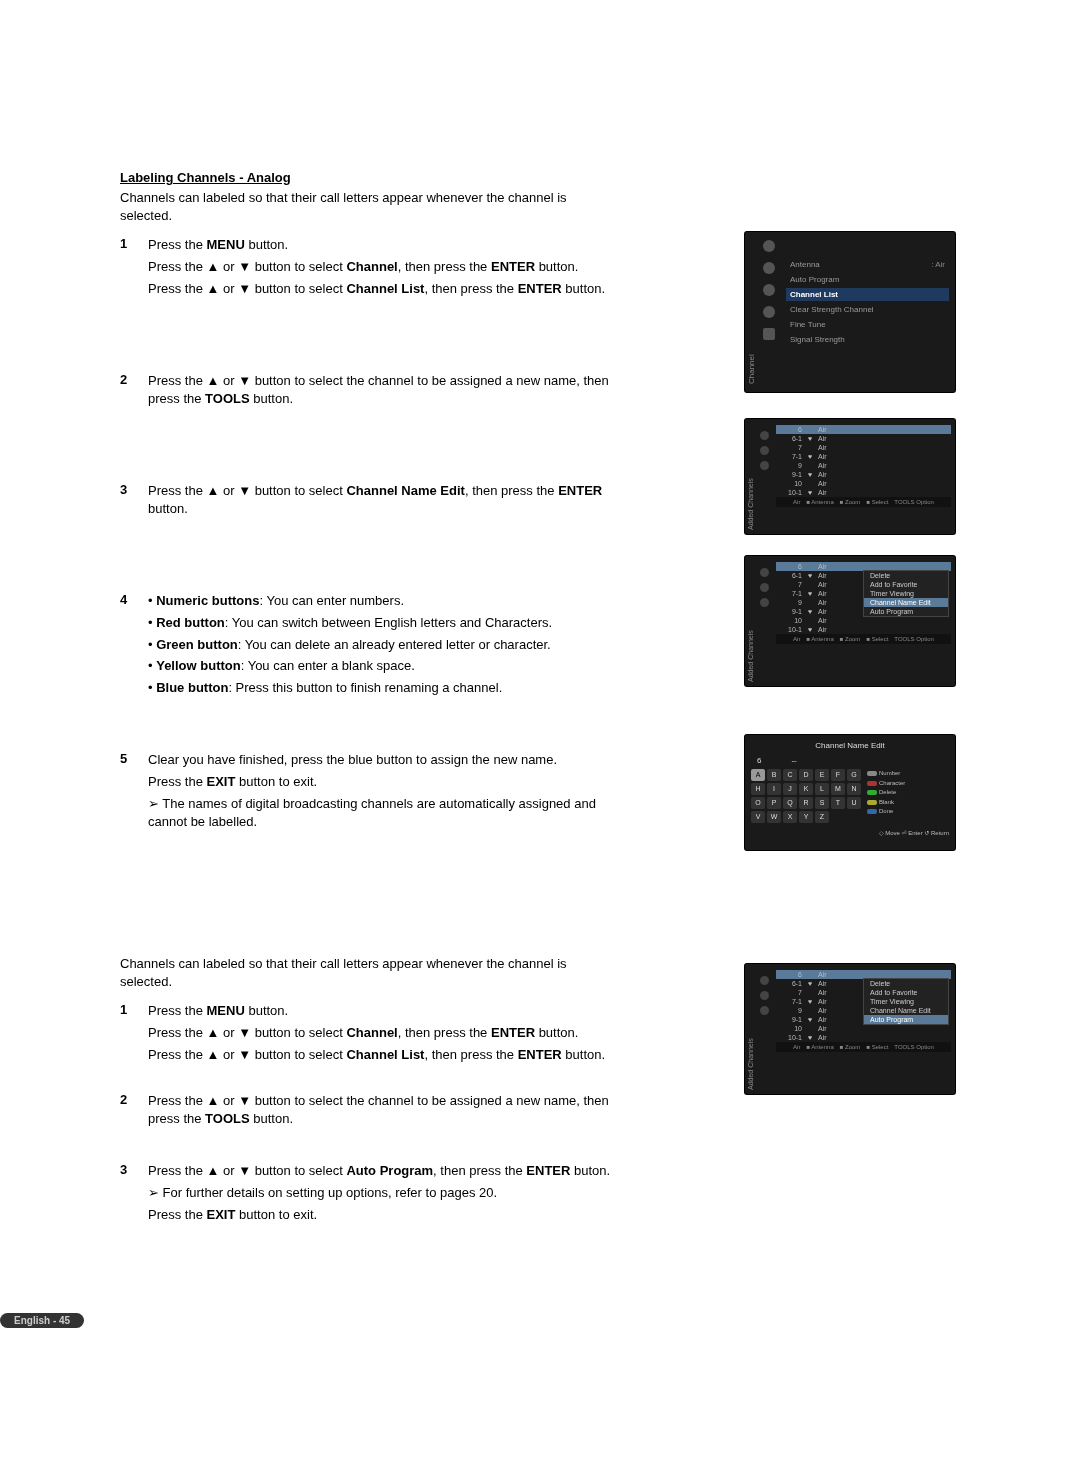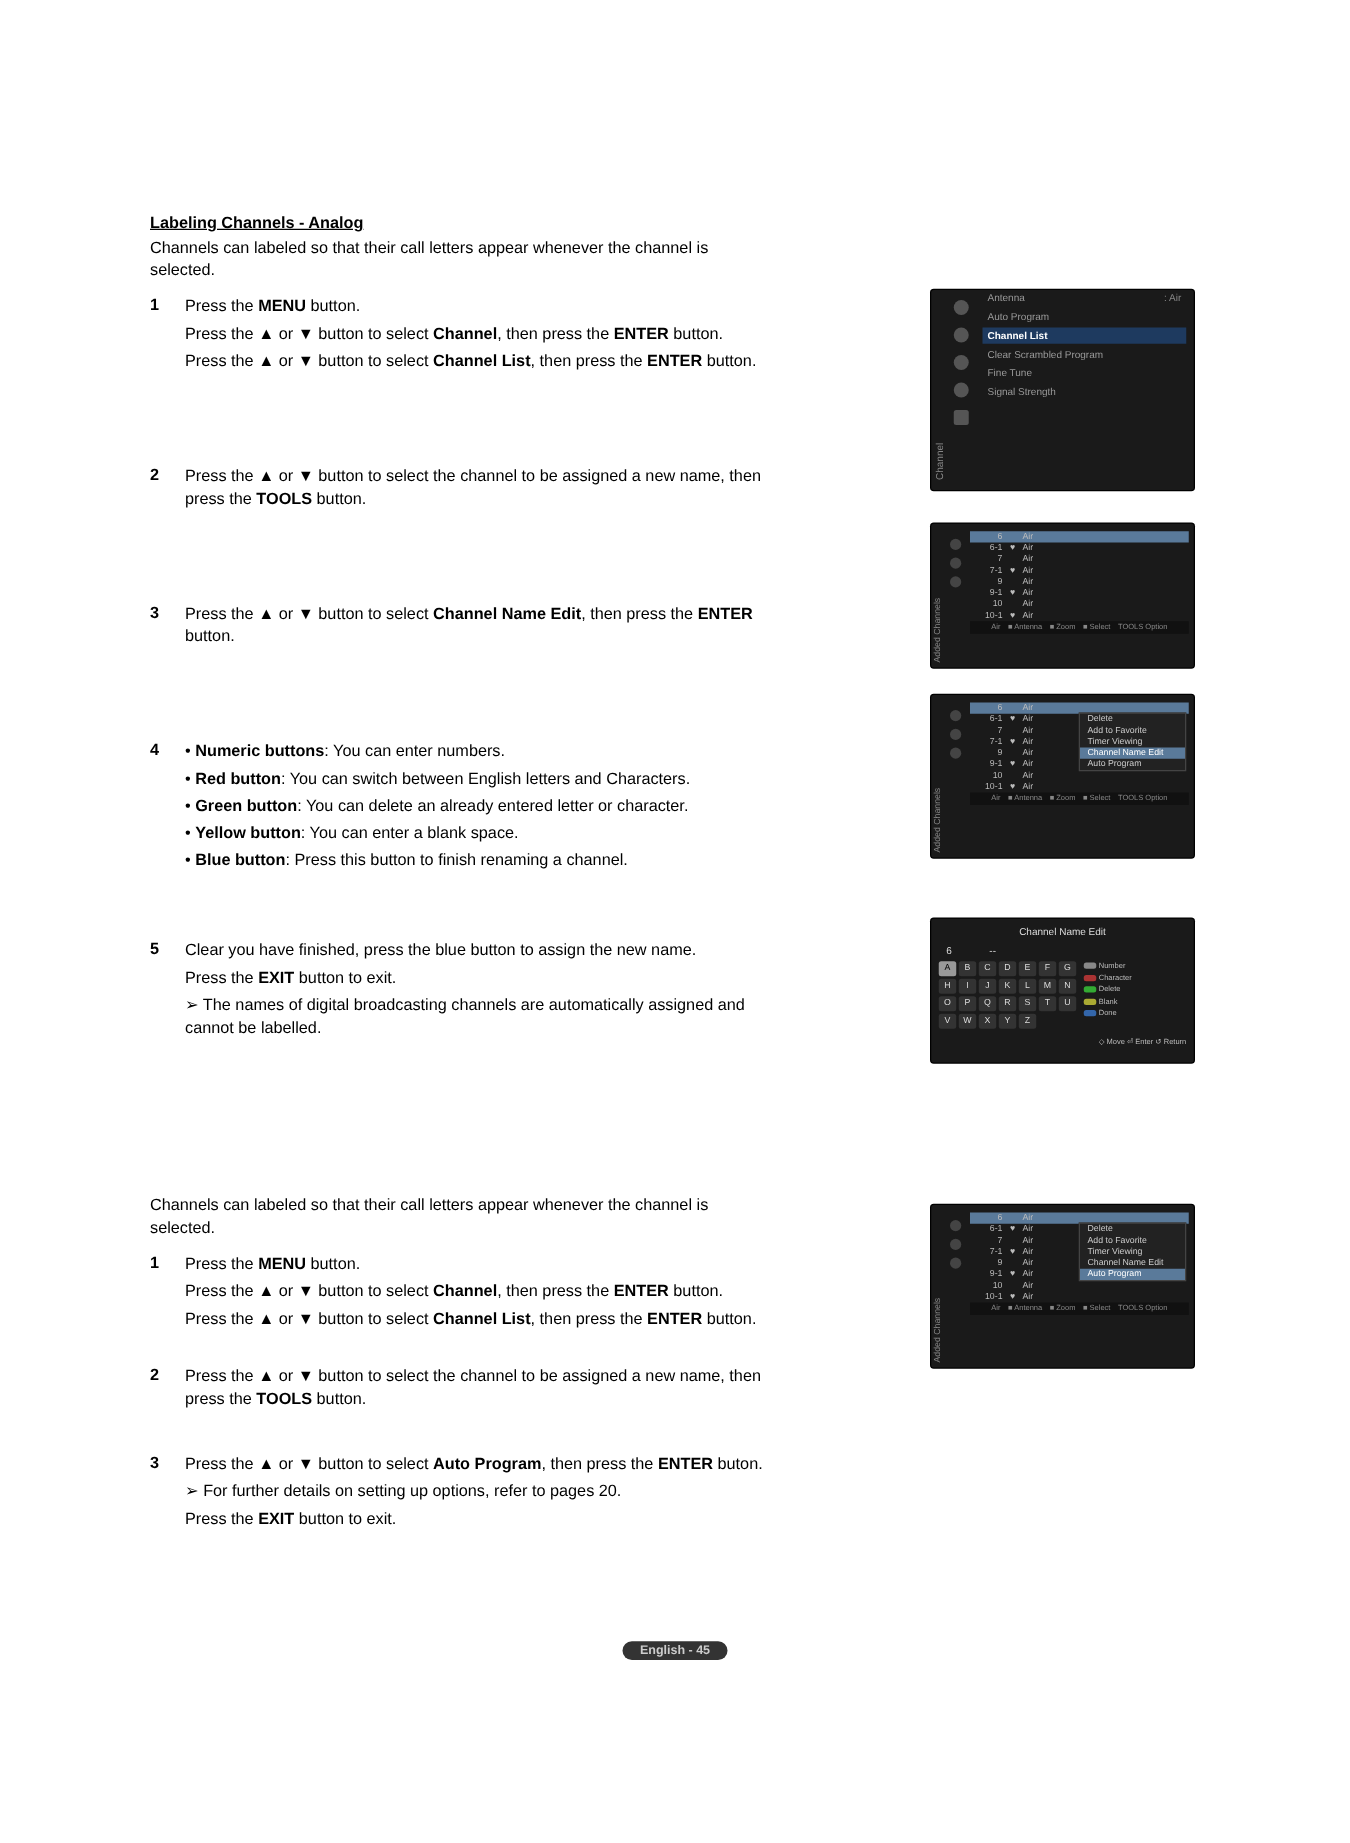--- a/index.html
+++ b/index.html
@@ -7,30 +7,30 @@
 .section-title{font-weight:bold;text-decoration:underline;margin-bottom:4px}
 .section-intro{margin-bottom:12px;max-width:500px;line-height:1.35}
 .step-row{display:flex;margin-bottom:70px;max-width:510px}
 .step-row.short{margin-bottom:24px}
 .step-num{font-weight:bold;width:22px;flex-shrink:0}
 .step-body{line-height:1.38}
 .step-body p{margin:0 0 4px 6px}
 .bullet{margin-left:10px}
 .note-arrow{margin-left:14px}
 b, .bold{font-weight:bold}
-.footer{position:absolute;bottom:30px;left:0;right:0;text-align:center}
+.footer{position:absolute;bottom:30px;left:0;right:0;}
 .footer-badge{display:inline-block;background:#333;color:#ccc;border-radius:10px;padding:2px 14px;font-size:10px;font-weight:bold}
 
 
 .ss{position:absolute;background:#1a1a1a;color:#aaa;font-size:8px;border-radius:2px;box-shadow:0 0 0 1px #000}
 .ss-1{right:125px;top:232px;width:210px;height:160px;display:flex}
 .ss-1 .side{writing-mode:vertical-rl;transform:rotate(180deg);font-size:8px;color:#888;padding:8px 2px}
 .ss-1 .icons{width:22px;padding-top:8px;display:flex;flex-direction:column;align-items:center;gap:10px}
 .ss-1 .icons div{width:12px;height:12px;border-radius:50%;background:#555}
-.ss-1 .menu{flex:1;padding:0 6px}
+.ss-1 .menu{flex:1;padding:26px 6px}
 .ss-1 .menu .row{padding:2px 4px;margin-bottom:2px;color:#999;font-size:8px}
 .ss-1 .menu .row.hi{background:#1e3a5f;color:#fff;font-weight:bold}
 .ss-1 .menu .row .val{float:right;color:#888}
 
 .ss-list{display:flex}
 .ss-list .side{writing-mode:vertical-rl;transform:rotate(180deg);font-size:7px;color:#888;padding:4px 2px}
 .ss-list .icons{width:16px;padding-top:12px;display:flex;flex-direction:column;align-items:center;gap:6px}
 .ss-list .icons div{width:9px;height:9px;border-radius:50%;background:#444}
 .ss-list .chlist{flex:1;padding:6px 4px}
 .ss-list .chrow{display:flex;padding:1px 0;font-size:7px;color:#bbb}
@@ -141,21 +141,21 @@
         <div></div>
         <div></div>
         <div></div>
         <div></div>
         <div style="border-radius:2px"></div>
       </div>
     <div class="menu">
       <div class="row"><span>Antenna</span><span class="val">: Air</span></div>
       <div class="row">Auto Program</div>
       <div class="row hi">Channel List</div>
-      <div class="row">Clear Scrambled Program</div>
+      <div class="row">Clear Strength Channel</div>
       <div class="row">Fine Tune</div>
       <div class="row">Signal Strength</div>
     </div>
   </div>
 
   <div class="ss ss-2 ss-list" id="ss2">
       <div class="side">Added Channels</div>
       <div class="icons">
         <div></div>
         <div></div>

